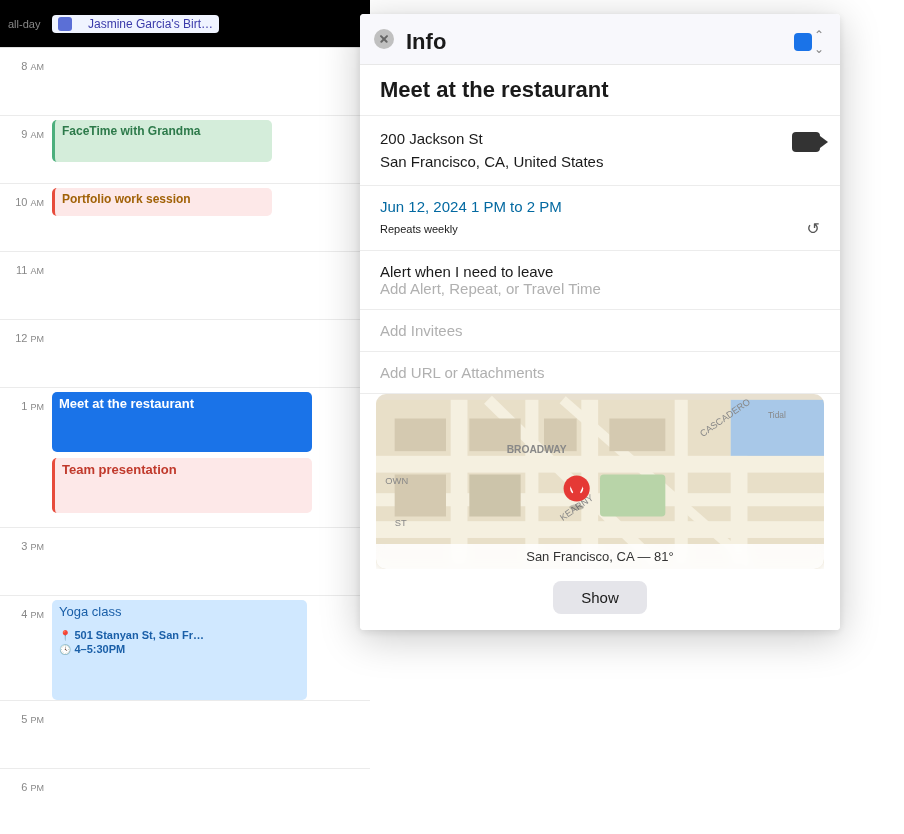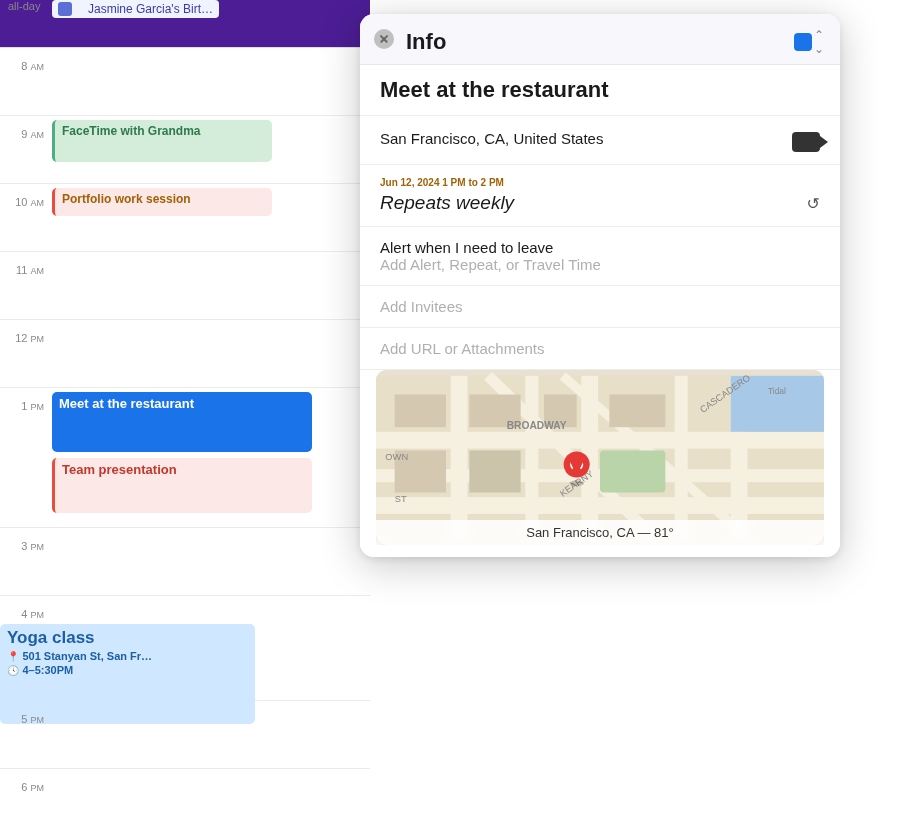--- a/index.html
+++ b/index.html
@@ -21,23 +21,23 @@
       background: #ffffff;
     }
 
     
     .allday-row {
       position: absolute;
       top: 0; left: 0;
       width: 370px;
       height: 48px;
       display: flex;
-      align-items: flex-start;
+      align-items: center;
       border-bottom: 1px solid #e0e0e0;
-      background: #4c1d95;
+      background: #000000;
     }
     .allday-label {
       font-size: 11px;
       color: #888;
       padding-left: 8px;
       padding-right: 6px;
       min-width: 52px;
     }
     .allday-event {
       display: flex;
@@ -140,41 +140,41 @@
     .event-yoga {
       background: #d0e8ff;
       color: #1a5fa8;
       top: 4px;
       left: 0;
       width: 255px;
       height: 100px;
       font-size: 12px;
     }
     .event-yoga .yoga-title {
-      font-size: 17px;
-      font-weight: 700;
-      margin-bottom: 2px;
+      font-size: 13px;
+      font-weight: 400;
+      margin-bottom: 10px;
     }
     .event-yoga .yoga-detail {
       font-size: 11px;
       display: flex;
       align-items: center;
       gap: 3px;
       margin-bottom: 2px;
     }
 
     
     .info-popup {
       position: absolute;
       top: 14px;
       left: 360px;
       width: 480px;
       background: rgba(255,255,255,0.97);
       backdrop-filter: blur(20px);
-      border-radius: 14px;
+      border-radius: 4px;
       box-shadow: 0 8px 40px rgba(0,0,0,0.22), 0 2px 8px rgba(0,0,0,0.10);
       padding: 0;
       overflow: hidden;
       z-index: 100;
     }
 
     .popup-header {
       display: flex;
       align-items: center;
       justify-content: center;
@@ -266,34 +266,33 @@
       position: absolute;
       right: -8px;
       top: 50%;
       transform: translateY(-50%);
       border-left: 8px solid #333;
       border-top: 6px solid transparent;
       border-bottom: 6px solid transparent;
     }
 
     .popup-datetime {
-      font-size: 10px;
-      color: #a16207;
-      font-weight: 700;
+      font-size: 15px;
+      color: #0369a1;
+      font-weight: 400;
       margin-bottom: 4px;
     }
     .popup-repeat-row {
       display: flex;
       align-items: center;
       justify-content: space-between;
     }
     .popup-repeat-text {
-      font-size: 19px;
+      font-size: 11px;
       color: #1a1a1a;
-      font-style: italic;
     }
     .repeat-icon {
       font-size: 16px;
       color: #555;
     }
 
     .popup-alert {
       font-size: 15px;
       color: #1a1a1a;
     }
@@ -414,21 +413,21 @@
         <span>Team presentation</span>
       </div>
     </div>
   </div>
 
   <div class="time-row">
     <span class="time-label">3 <span class="pm-label">PM</span></span>
     <div class="time-content"></div>
   </div>
 
-  <div class="time-row" style="height: 105px; flex-direction: column;">
+  <div class="time-row" style="height: 105px;">
     <span class="time-label">4 <span class="pm-label">PM</span></span>
     <div class="time-content" style="position:relative;">
       <div class="cal-event event-yoga">
         <div class="yoga-title">Yoga class</div>
         <div class="yoga-detail">
           <span style="font-size:10px;">📍</span>
           <span>501 Stanyan St, San Fr…</span>
         </div>
         <div class="yoga-detail">
           <span style="font-size:10px;">🕓</span>
@@ -463,20 +462,21 @@
 
   <div class="popup-body">
 
     <div class="popup-section">
       <div style="font-size:22px;font-weight:700;color:#1a1a1a;">Meet at the restaurant</div>
     </div>
 
     <div class="popup-section">
       <div class="popup-location-row">
         <div class="popup-location-text">
+          <div>200 Jackson St</div>
           <div>San Francisco, CA, United States</div>
         </div>
         <div style="display:flex;align-items:center;margin-top:4px;">
           <div class="video-icon"></div>
         </div>
       </div>
     </div>
 
     <div class="popup-section">
       <div class="popup-datetime">Jun 12, 2024  1 PM to 2 PM</div>
@@ -542,15 +542,16 @@
 
         <ellipse cx="215" cy="115" rx="8" ry="3" fill="rgba(0,0,0,0.2)"></ellipse>
         <circle cx="215" cy="95" r="14" fill="#e53935"></circle>
         <circle cx="215" cy="95" r="7" fill="white"></circle>
         <polygon points="215,95 209,88 221,88" fill="#e53935" transform="rotate(180,215,95)"></polygon>
         <path d="M215,107 L207,90 Q215,78 223,90 Z" fill="#e53935"></path>
       </svg>
       <div class="map-label">San Francisco, CA — 81°</div>
     </div>
 
+    <button class="popup-show-btn">Show</button>
 
   </div>
 </div>
 
 </body></html>

